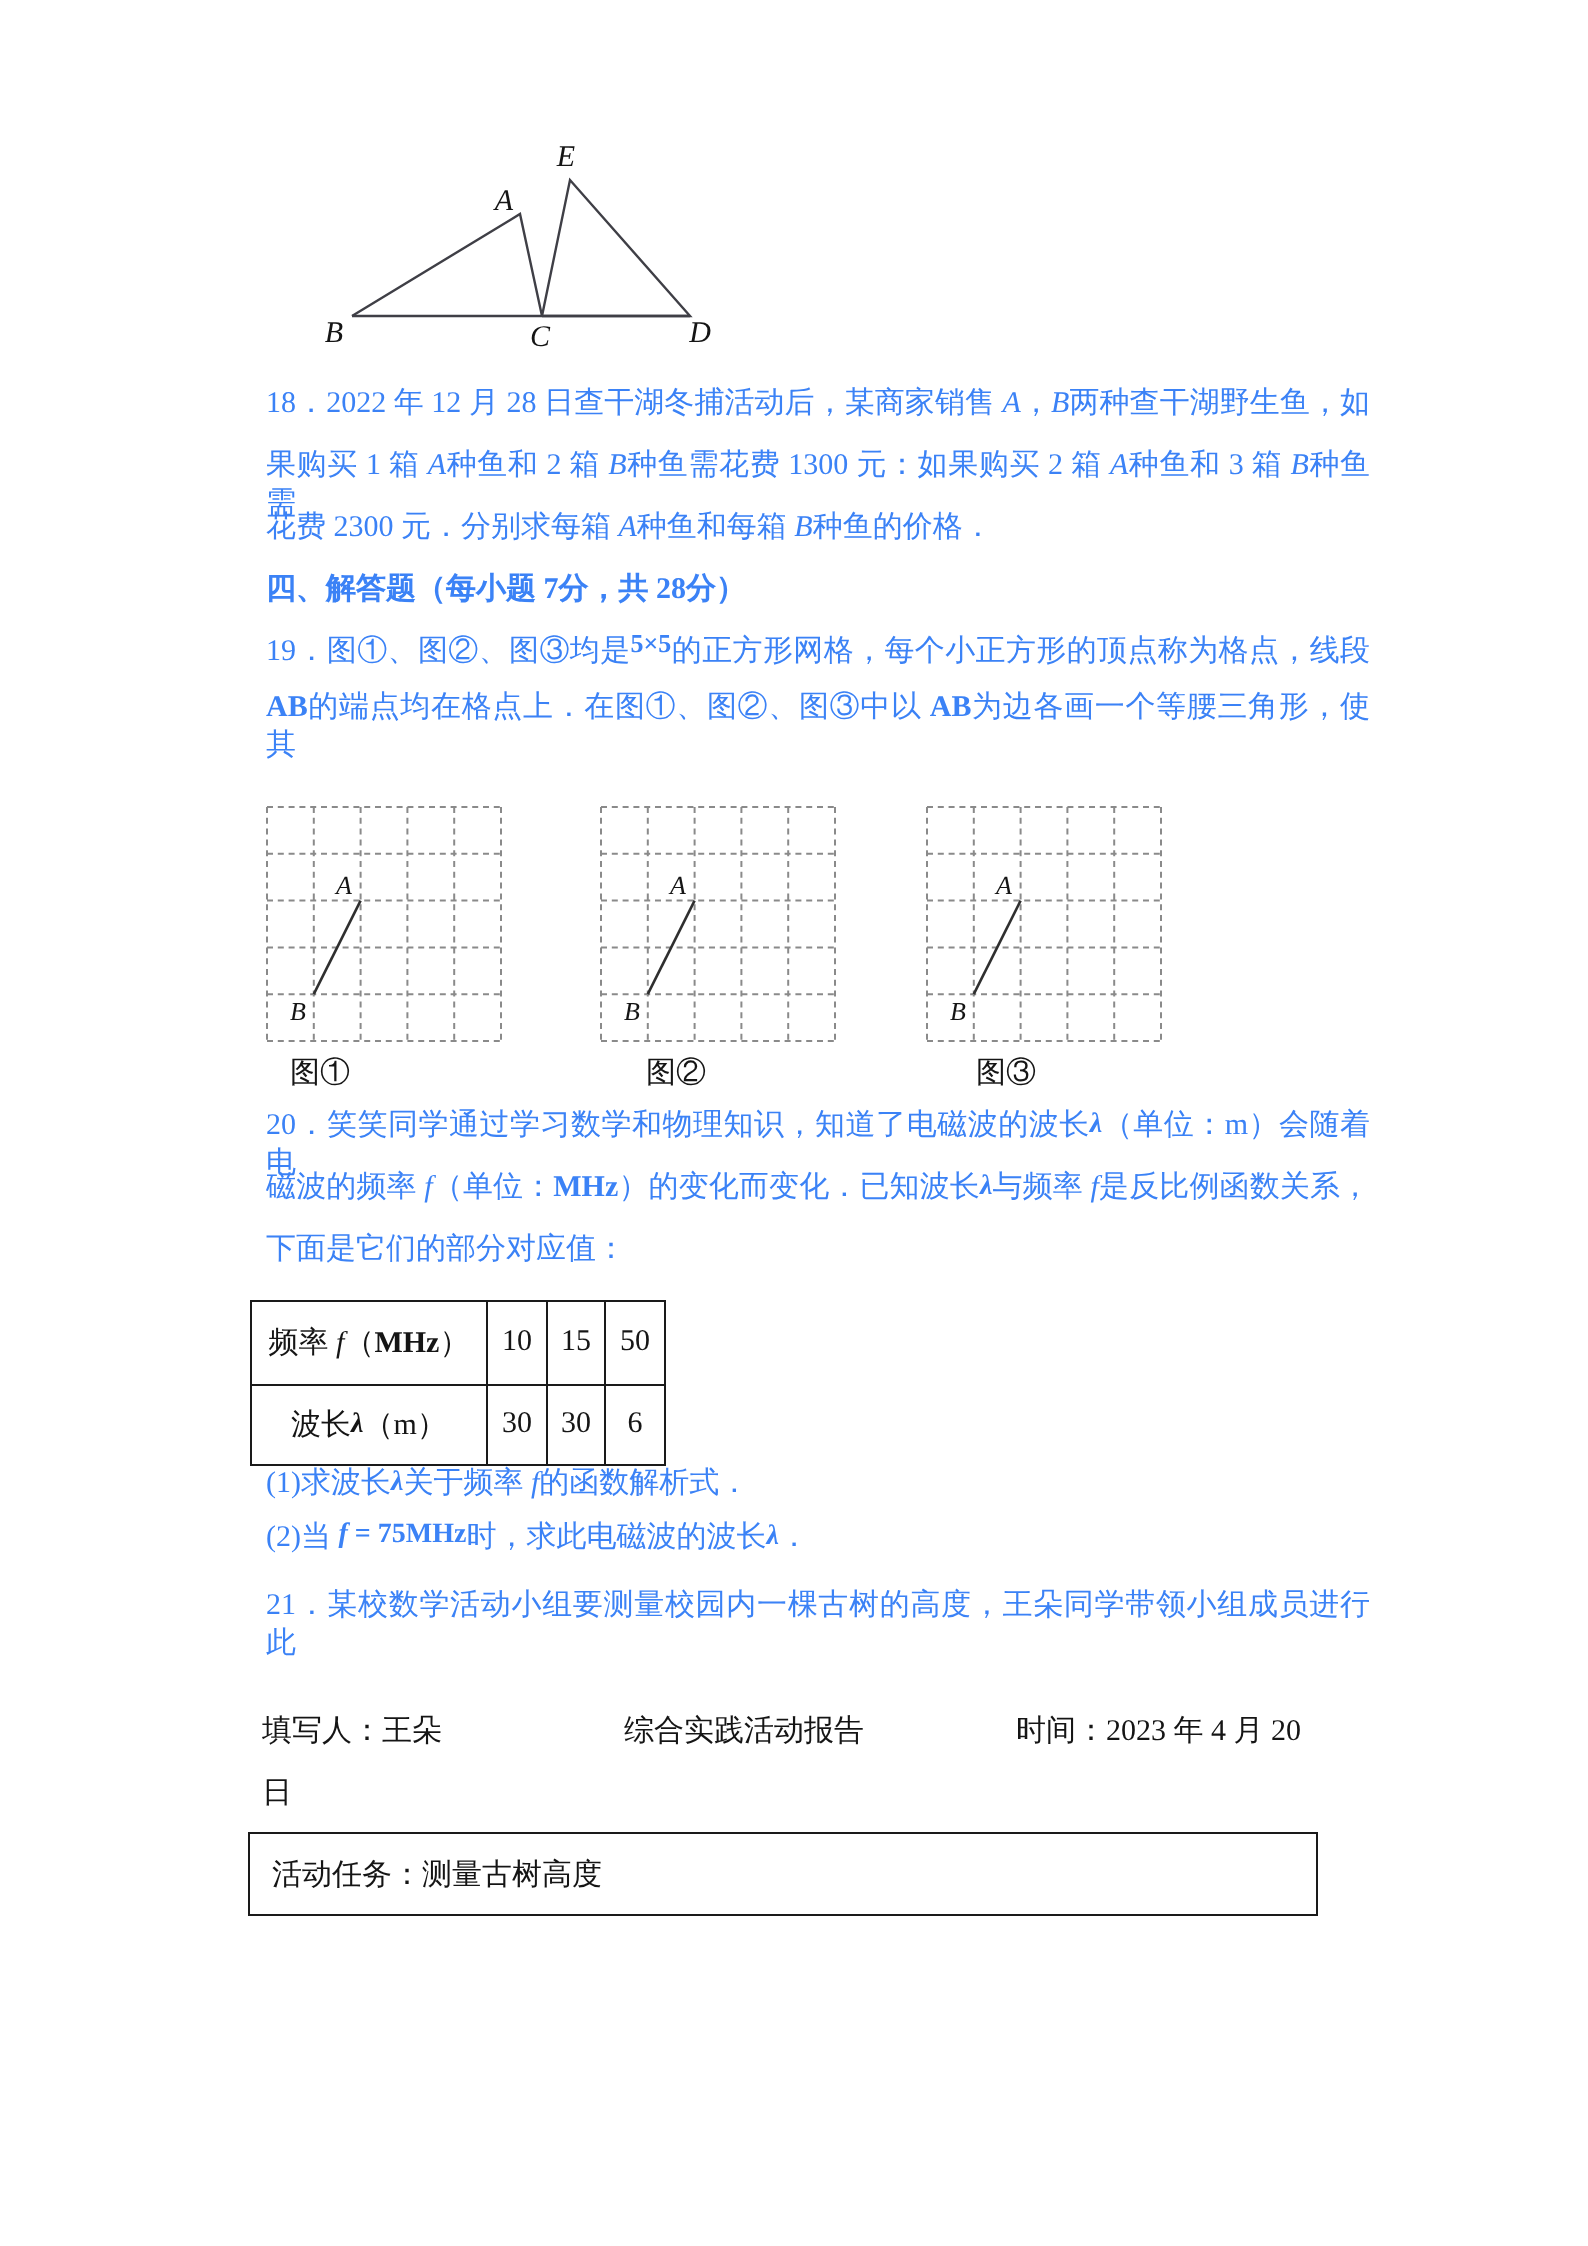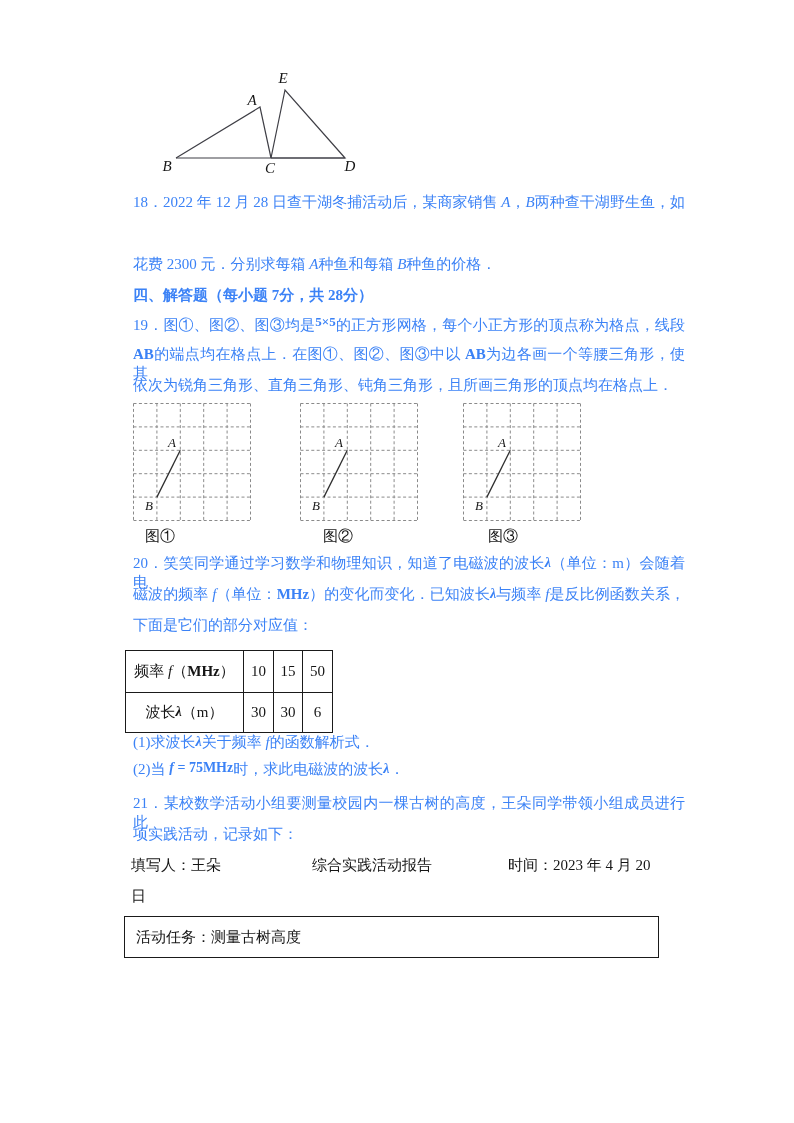--- a/index.html
+++ b/index.html
@@ -40,27 +40,27 @@
     <g font-size="15" font-style="italic" fill="#151515" text-anchor="middle">
       <text x="104" y="49">A</text>
       <text x="135" y="27">E</text>
       <text x="19" y="115">B</text>
       <text x="122" y="117">C</text>
       <text x="202" y="115">D</text>
     </g>
   </svg>
 
   <div class="ln jst" style="top:193px"><span>18．2022 年 12 月 28 日查干湖冬捕活动后，某商家销售 </span><span class="it">A</span><span>，</span><span class="it">B</span><span>两种查干湖野生鱼，如</span></div>
+  <div class="ln jst" style="top:224px"><span>果购买 1 箱 </span><span class="it">A</span><span>种鱼和 2 箱 </span><span class="it">B</span><span>种鱼需花费 1300 元：如果购买 2 箱 </span><span class="it">A</span><span>种鱼和 3 箱 </span><span class="it">B</span><span>种鱼需</span></div>
   <div class="ln nw" style="top:255px"><span>花费 2300 元．分别求每箱 </span><span class="it">A</span><span>种鱼和每箱 </span><span class="it">B</span><span>种鱼的价格．</span></div>
 
   <div class="ln nw bold" style="top:286px">四、解答题（每小题 7分，共 28分）</div>
 
   <div class="ln jst" style="top:316px"><span>19．图①、图②、图③均是</span><span class="sup5">5×5</span><span>的正方形网格，每个小正方形的顶点称为格点，线段</span></div>
   <div class="ln jst" style="top:345px"><span class="bit">AB</span><span>的端点均在格点上．在图①、图②、图③中以 </span><span class="bit">AB</span><span>为边各画一个等腰三角形，使其</span></div>
-  <div class="ln nw" style="top:376px">依次为锐角三角形、直角三角形、钝角三角形，且所画三角形的顶点均在格点上．</div>
 
   <svg class="grid-svg" style="left:133px" width="118" height="118" viewBox="0 0 118 118">
     <path d="M0.5,0.5 V117.5 M23.9,0.5 V117.5 M47.3,0.5 V117.5 M70.7,0.5 V117.5 M94.1,0.5 V117.5 M117.5,0.5 V117.5 M0.5,0.5 H117.5 M0.5,23.9 H117.5 M0.5,47.3 H117.5 M0.5,70.7 H117.5 M0.5,94.1 H117.5 M0.5,117.5 H117.5" stroke="#8a8a8a" stroke-width="1" stroke-dasharray="3 2.4" fill="none"></path>
     <line x1="23.9" y1="94.1" x2="47.3" y2="47.3" stroke="#2f2f2f" stroke-width="1.3"></line>
     <text x="39" y="44" font-size="13" font-style="italic" fill="#151515" text-anchor="middle">A</text>
     <text x="16" y="107" font-size="13" font-style="italic" fill="#151515" text-anchor="middle">B</text>
   </svg>
   <svg class="grid-svg" style="left:300px" width="118" height="118" viewBox="0 0 118 118">
     <path d="M0.5,0.5 V117.5 M23.9,0.5 V117.5 M47.3,0.5 V117.5 M70.7,0.5 V117.5 M94.1,0.5 V117.5 M117.5,0.5 V117.5 M0.5,0.5 H117.5 M0.5,23.9 H117.5 M0.5,47.3 H117.5 M0.5,70.7 H117.5 M0.5,94.1 H117.5 M0.5,117.5 H117.5" stroke="#8a8a8a" stroke-width="1" stroke-dasharray="3 2.4" fill="none"></path>
     <line x1="23.9" y1="94.1" x2="47.3" y2="47.3" stroke="#2f2f2f" stroke-width="1.3"></line>
@@ -101,21 +101,20 @@
       <td>30</td>
       <td>6</td>
     </tr>
   </tbody>
     </table>
 
   <div class="ln nw" style="top:733px"><span>(1)求波长</span><span class="lam">λ</span><span>关于频率 </span><span class="it">f</span><span>的函数解析式．</span></div>
   <div class="ln nw" style="top:760px"><span>(2)当 </span><span class="formula"><span class="it">f</span><span> = 75MHz</span></span><span>时，求此电磁波的波长</span><span class="lam">λ</span><span>．</span></div>
 
   <div class="ln jst" style="top:794px">21．某校数学活动小组要测量校园内一棵古树的高度，王朵同学带领小组成员进行此</div>
-  <div class="ln nw" style="top:825px">项实践活动，记录如下：</div>
 
   <div class="rep" style="left:131px;top:856px">填写人：王朵</div>
   <div class="rep" style="left:312px;top:856px">综合实践活动报告</div>
   <div class="rep" style="left:508px;top:856px">时间：2023 年 4 月 20</div>
   <div class="rep" style="left:131px;top:887px">日</div>
 
   <table class="t21">
     <tbody>
         <tr style="height:41px">
       <td>活动任务：测量古树高度</td>

